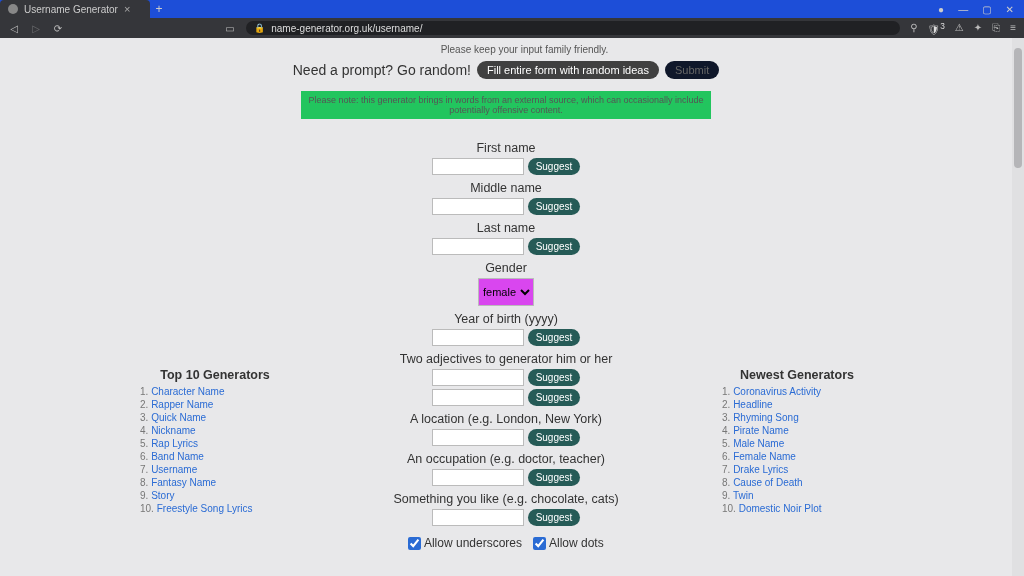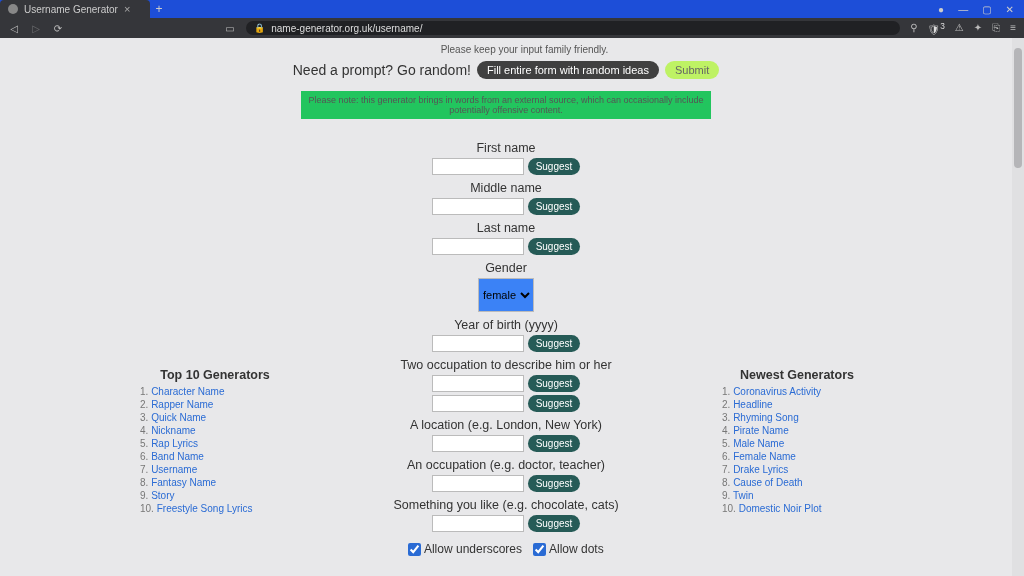--- a/index.html
+++ b/index.html
@@ -21,29 +21,29 @@
   .urlbar .chip { color: #ddd; }
   
   .viewport { width: 1024px; height: 538px; position: relative; overflow: hidden; }
   .scroll-inner { width: 1012px; height: 538px; overflow: hidden; position: relative; }
   .scrollbar-track { position: absolute; right: 0; top: 0; width: 12px; height: 538px; background: #e0e0e2; }
   .scrollbar-thumb { position: absolute; right: 2px; top: 10px; width: 8px; height: 120px; background: #b5b5b8; border-radius: 4px; }
   .hint { text-align: center; font-size: 10px; color: #555; padding-top: 6px; margin-left: 37px; }
   .promptline { text-align: center; font-size: 14px; color: #333; margin-top: 6px; display: flex; justify-content: center; align-items: center; gap: 6px; }
   .pill { display: inline-block; border-radius: 12px; padding: 3px 10px; font-size: 11px; color: #fff; }
   .pill-green { background: #404040; }
-  .pill-grey { background: #bef264; color: #666; }
+  .pill-grey { background: #0f172a; color: #666; }
   .notice { background: #22c55e; width: 410px; margin: 12px auto 22px auto; font-size: 9px; color: #555; text-align: center; padding: 4px 6px; }
   .form { width: 420px; margin: 0 auto; }
   .form-row { text-align: center; margin-top: 6px; }
   .form-label { font-size: 12.5px; color: #333; display: block; text-align: center; }
   .input-line { display: flex; justify-content: center; align-items: center; gap: 4px; margin-top: 3px; }
   .text-input { width: 92px; height: 17px; border: 1px solid #bbb; background: #fff; font-size: 10px; padding: 0 3px; }
   .suggest-btn { background: #265b57; color: #fff; border: none; border-radius: 10px; font-size: 10px; padding: 3px 8px; cursor: pointer; }
-  .select { height: 34px; font-size: 11px; border: 1px solid #bbb; background: #3b82f6; }
+  .select { height: 28px; font-size: 11px; border: 1px solid #bbb; background: #d946ef; }
   .checks { text-align: center; margin-top: 10px; font-size: 12px; color: #333; }
   .checks label { margin: 0 4px; }
   .checks input { accent-color: #2a6bd4; vertical-align: middle; }
   
   .side { position: absolute; top: 330px; width: 150px; font-size: 10px; color: #666; }
   .side h3 { text-align: center; font-size: 12.5px; font-weight: 600; color: #333; line-height: 1.15; margin-bottom: 4px; }
   .side ol { list-style: none; }
   .side li { margin-bottom: 2px; }
   .side li a { color: #2a6bd4; text-decoration: none; }
   .side li .num { color: #777; }
@@ -137,21 +137,21 @@
 
       <div class="form-row">
         <span class="form-label">Year of birth (yyyy)</span>
         <div class="input-line">
           <input class="text-input" value="" style="">
           <button class="suggest-btn">Suggest</button>
         </div>
       </div>
 
       <div class="form-row">
-        <span class="form-label">Two occupation to describe him or her</span>
+        <span class="form-label">Two adjectives to generator him or her</span>
         <div class="input-line">
           <input class="text-input" value="" style="">
           <button class="suggest-btn">Suggest</button>
         </div>
         <div class="input-line">
           <input class="text-input" value="" style="">
           <button class="suggest-btn">Suggest</button>
         </div>
       </div>
 

